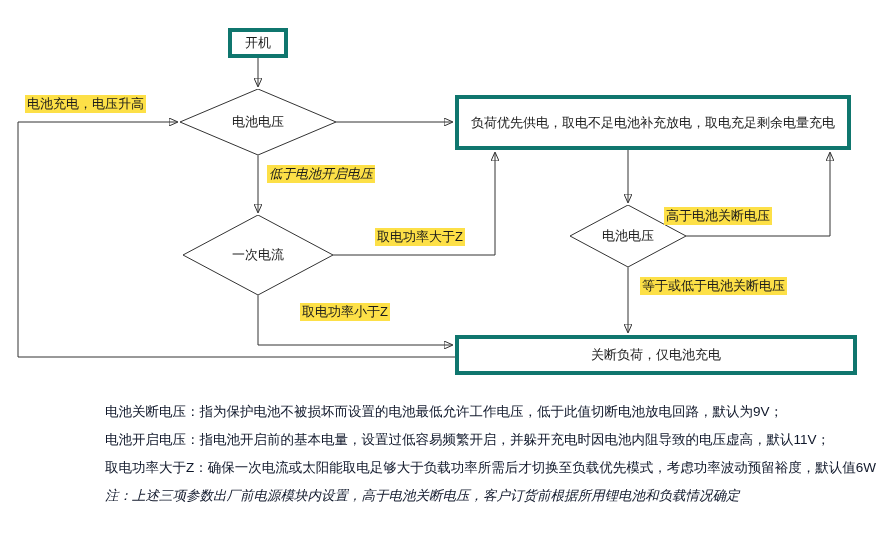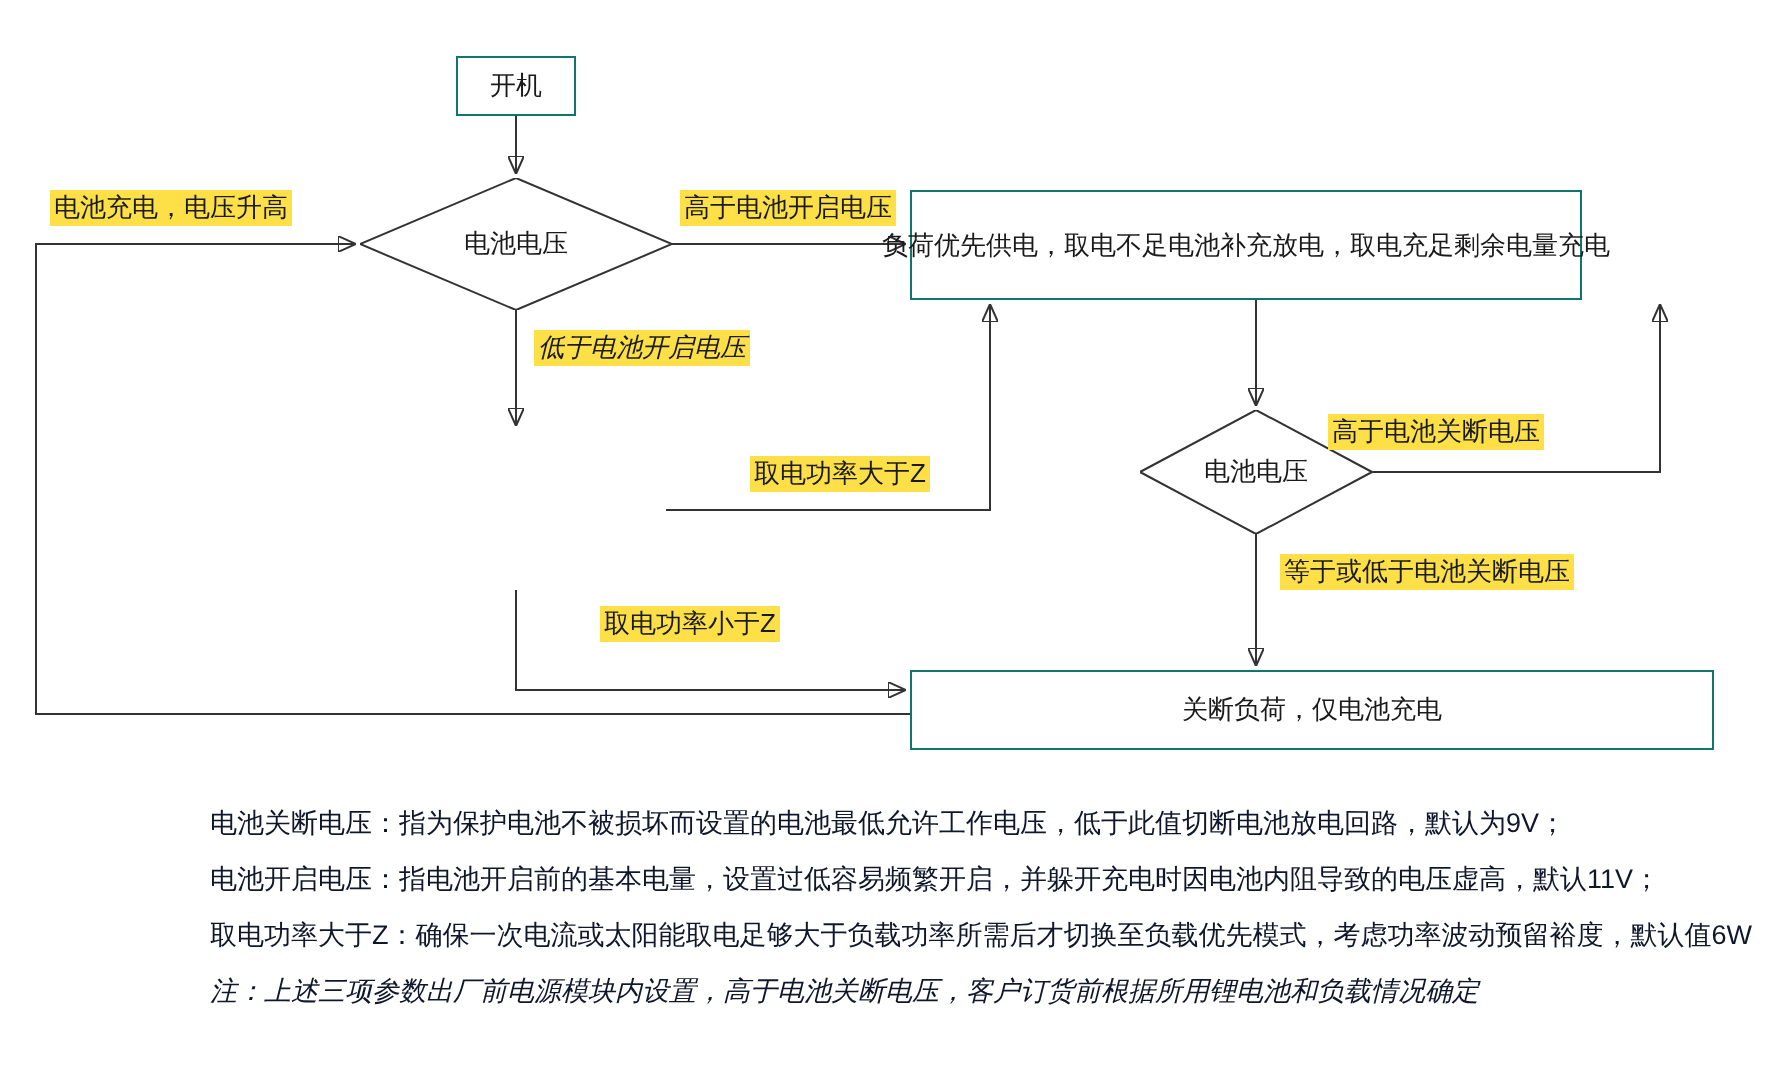--- a/index.html
+++ b/index.html
@@ -14,21 +14,21 @@
   svg.connectors{position:absolute;left:0;top:0;width:890px;height:533px;pointer-events:none;}
   svg.connectors path{fill:none;stroke:#333333;stroke-width:1;}
   .node{
     position:absolute;
     display:flex;align-items:center;justify-content:center;
     font-size:13px;color:#1a1a1a;
     box-sizing:border-box;
     text-align:center;
     white-space:nowrap;
   }
-  .rect-node{border:1px solid #0f766e;background:#ffffff;}
+  .rect-node{border:4px solid #0f766e;background:#ffffff;}
   .diamond{position:absolute;}
   .diamond svg{position:absolute;left:0;top:0;width:100%;height:100%;}
   .diamond polygon{fill:#ffffff;stroke:#333333;stroke-width:1;vector-effect:non-scaling-stroke;}
   .diamond .label{
     position:absolute;left:0;top:0;width:100%;height:100%;
     display:flex;align-items:center;justify-content:center;
     font-size:13px;white-space:nowrap;
   }
   .edge-label{
     position:absolute;
@@ -71,38 +71,43 @@
     <span>开机</span>
   </div>
 
   <div class="diamond" style="left:180px;top:89px;width:156px;height:66px;">
     <svg viewBox="0 0 100 100" preserveAspectRatio="none">
       <polygon points="50,0 100,50 50,100 0,50"></polygon>
     </svg>
     <span class="label">电池电压</span>
   </div>
 
+  <div class="diamond" style="left:183px;top:215px;width:150px;height:80px;">
+    <svg viewBox="0 0 100 100" preserveAspectRatio="none">
+      <polygon points="50,0 100,50 50,100 0,50"></polygon>
+    </svg>
+    <span class="label">一次电流</span>
+  </div>
 
   <div class="diamond" style="left:570px;top:205px;width:116px;height:62px;">
     <svg viewBox="0 0 100 100" preserveAspectRatio="none">
       <polygon points="50,0 100,50 50,100 0,50"></polygon>
     </svg>
     <span class="label">电池电压</span>
   </div>
 
-  <div class="node rect-node" style="left:455px;top:95px;width:336px;height:55px;">
+  <div class="node rect-node" style="left:455px;top:95px;width:396px;height:55px;">
     <span>负荷优先供电，取电不足电池补充放电，取电充足剩余电量充电</span>
   </div>
 
   <div class="node rect-node" style="left:455px;top:335px;width:402px;height:40px;">
     <span>关断负荷，仅电池充电</span>
   </div>
 
   <div class="edge-label" style="left:25px;top:95px;">电池充电，电压升高</div>
-  <div class="edge-label" style="left:340px;top:95px;">高于电池开启电压</div>
   <div class="edge-label" style="left:267px;top:165px;font-style:italic;">低于电池开启电压</div>
   <div class="edge-label" style="left:375px;top:228px;">取电功率大于Z</div>
   <div class="edge-label" style="left:300px;top:303px;">取电功率小于Z</div>
   <div class="edge-label" style="left:664px;top:207px;">高于电池关断电压</div>
   <div class="edge-label" style="left:640px;top:277px;">等于或低于电池关断电压</div>
 
   <div class="notes">
     <div class="note-line">电池关断电压：指为保护电池不被损坏而设置的电池最低允许工作电压，低于此值切断电池放电回路，默认为9V；</div>
     <div class="note-line">电池开启电压：指电池开启前的基本电量，设置过低容易频繁开启，并躲开充电时因电池内阻导致的电压虚高，默认11V；</div>
     <div class="note-line">取电功率大于Z：确保一次电流或太阳能取电足够大于负载功率所需后才切换至负载优先模式，考虑功率波动预留裕度，默认值6W</div>

